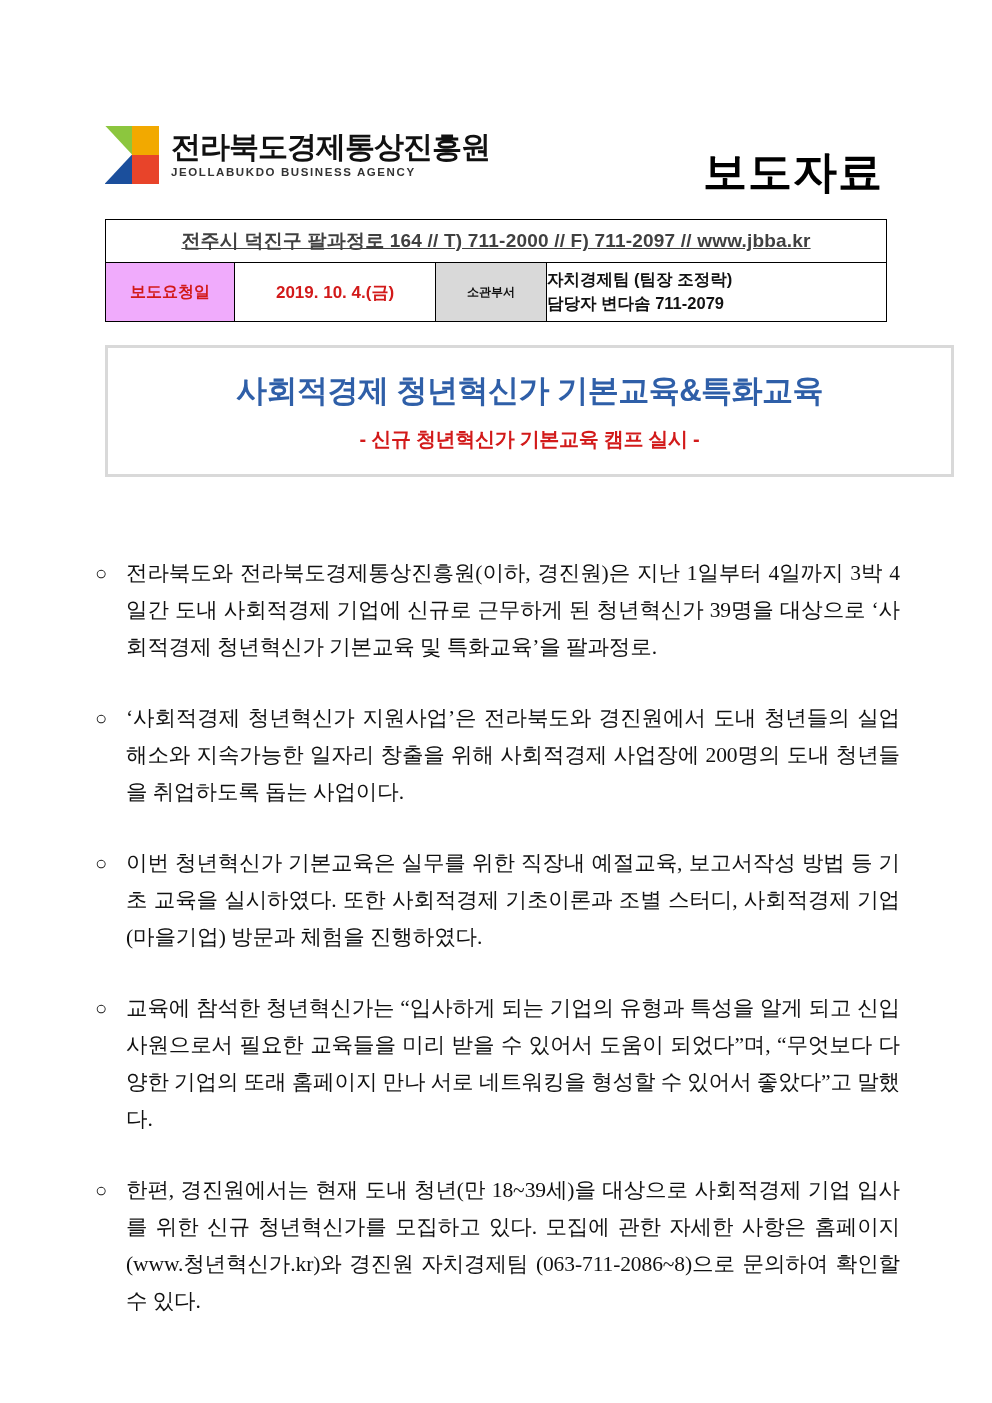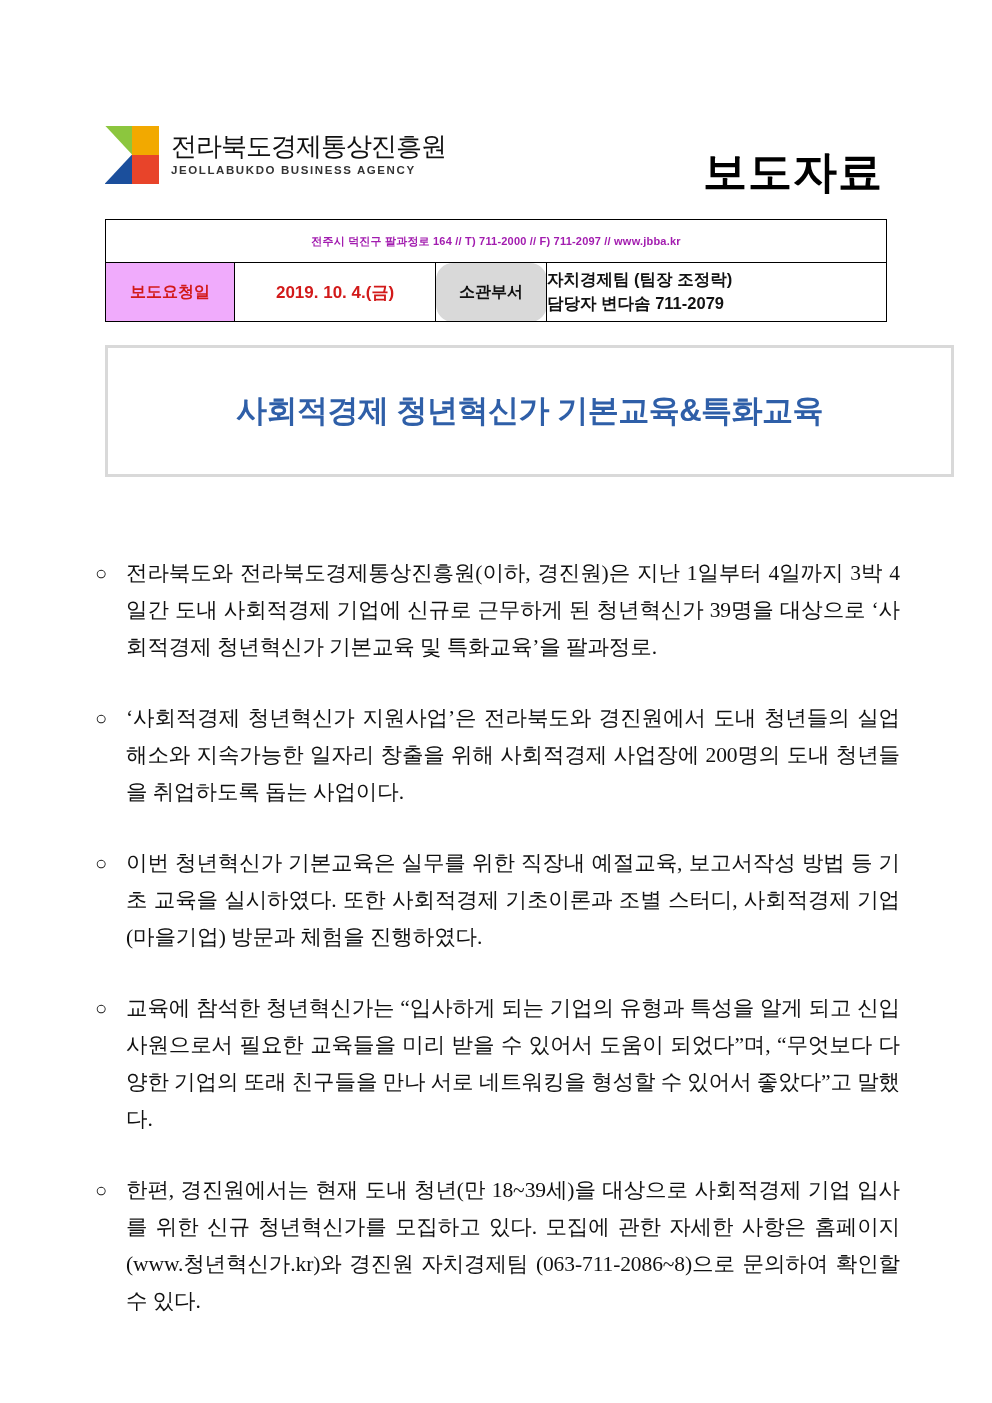--- a/index.html
+++ b/index.html
@@ -58,22 +58,22 @@
     left: 0; top: 0;
     width: 27px; height: 58px;
     background: #ffffff;
     clip-path: polygon(0 0, 0 100%, 100% 50%);
   }
   .logo-text {
     line-height: 1.05;
   }
   .logo-text .kr {
     font-family: "Liberation Sans", sans-serif;
-    font-size: 26px;
-    font-weight: normal;
+    font-size: 30px;
+    font-weight: bold;
     letter-spacing: -1px;
     color: #111;
   }
   .logo-text .en {
     font-family: "Liberation Sans", sans-serif;
     font-size: 11.5px;
     font-weight: bold;
     letter-spacing: 1.6px;
     color: #333;
     margin-top: 3px;
@@ -98,24 +98,25 @@
     border-collapse: collapse;
     font-family: "Liberation Sans", sans-serif;
   }
   .info-table td {
     border: 1px solid #000;
     padding: 0;
   }
   .addr-cell {
     height: 42px;
     text-align: center;
-    font-size: 11px;
+    font-size: 19px;
     font-weight: bold;
     letter-spacing: 0.2px;
-    color: #a21caf;
+    color: #404040;
+    text-decoration: underline;
   }
   .label-cell {
     width: 128px;
     height: 58px;
     background: #f0abfc;
     text-align: center;
     font-size: 16px;
     font-weight: bold;
     color: #d21a1a;
   }
@@ -124,24 +125,23 @@
     text-align: center;
     font-size: 17px;
     font-weight: bold;
     color: #d21a1a;
     margin-top: 33px;
   }
   .dept-label-cell {
     width: 110px;
     background: #d9d9d9;
     text-align: center;
-    font-size: 16px;
-    font-weight: bold;
-    color: #111;
-    border-radius: 17px;
+    font-size: 12px;
+    font-weight: bold;
+    color: #111;
   }
   .dept-value-cell {
     padding: 4px 0 4px 14px;
     font-size: 16.5px;
     font-weight: bold;
     color: #111;
     line-height: 1.45;
     margin-left: 45px;
   }
 
@@ -243,38 +243,39 @@
       <td class="dept-value-cell">
         <div>자치경제팀 (팀장 조정락)</div>
         <div>담당자 변다솜   711-2079</div>
       </td>
     </tr>
   </tbody>
     </table>
 
   <div class="title-box">
     <div class="title-main">사회적경제 청년혁신가 기본교육&amp;특화교육</div>
+    <div class="title-sub">- 신규 청년혁신가 기본교육 캠프 실시 -</div>
   </div>
 
   <div class="body-content">
     <div class="para">
       <div class="bullet">○</div>
       <div class="para-text">전라북도와 전라북도경제통상진흥원(이하, 경진원)은 지난 1일부터 4일까지 3박 4일간 도내 사회적경제 기업에 신규로 근무하게 된 청년혁신가 39명을 대상으로 ‘사회적경제 청년혁신가 기본교육 및 특화교육’을 팔과정로.</div>
     </div>
     <div class="para">
       <div class="bullet">○</div>
       <div class="para-text">‘사회적경제 청년혁신가 지원사업’은 전라북도와 경진원에서 도내 청년들의 실업 해소와 지속가능한 일자리 창출을 위해 사회적경제 사업장에 200명의 도내 청년들을 취업하도록 돕는 사업이다.</div>
     </div>
     <div class="para">
       <div class="bullet">○</div>
       <div class="para-text">이번 청년혁신가 기본교육은 실무를 위한 직장내 예절교육, 보고서작성 방법 등 기초 교육을 실시하였다. 또한 사회적경제 기초이론과 조별 스터디, 사회적경제 기업(마을기업) 방문과 체험을 진행하였다.</div>
     </div>
     <div class="para">
       <div class="bullet">○</div>
-      <div class="para-text">교육에 참석한 청년혁신가는 “입사하게 되는 기업의 유형과 특성을 알게 되고 신입사원으로서 필요한 교육들을 미리 받을 수 있어서 도움이 되었다”며, “무엇보다 다양한 기업의 또래 친구들을 만나 서로 네트워킹을 형성할 수 있어서 좋았다”고 말했다.</div>
+      <div class="para-text">교육에 참석한 청년혁신가는 “입사하게 되는 기업의 유형과 특성을 알게 되고 신입사원으로서 필요한 교육들을 미리 받을 수 있어서 도움이 되었다”며, “무엇보다 다양한 기업의 또래 홈페이지 만나 서로 네트워킹을 형성할 수 있어서 좋았다”고 말했다.</div>
     </div>
     <div class="para">
       <div class="bullet">○</div>
       <div class="para-text">한편, 경진원에서는 현재 도내 청년(만 18~39세)을 대상으로 사회적경제 기업 입사를 위한 신규 청년혁신가를 모집하고 있다. 모집에 관한 자세한 사항은 홈페이지(www.청년혁신가.kr)와 경진원 자치경제팀 (063-711-2086~8)으로 문의하여 확인할 수 있다.</div>
     </div>
   </div>
 
 </div>
 
 </body></html>

